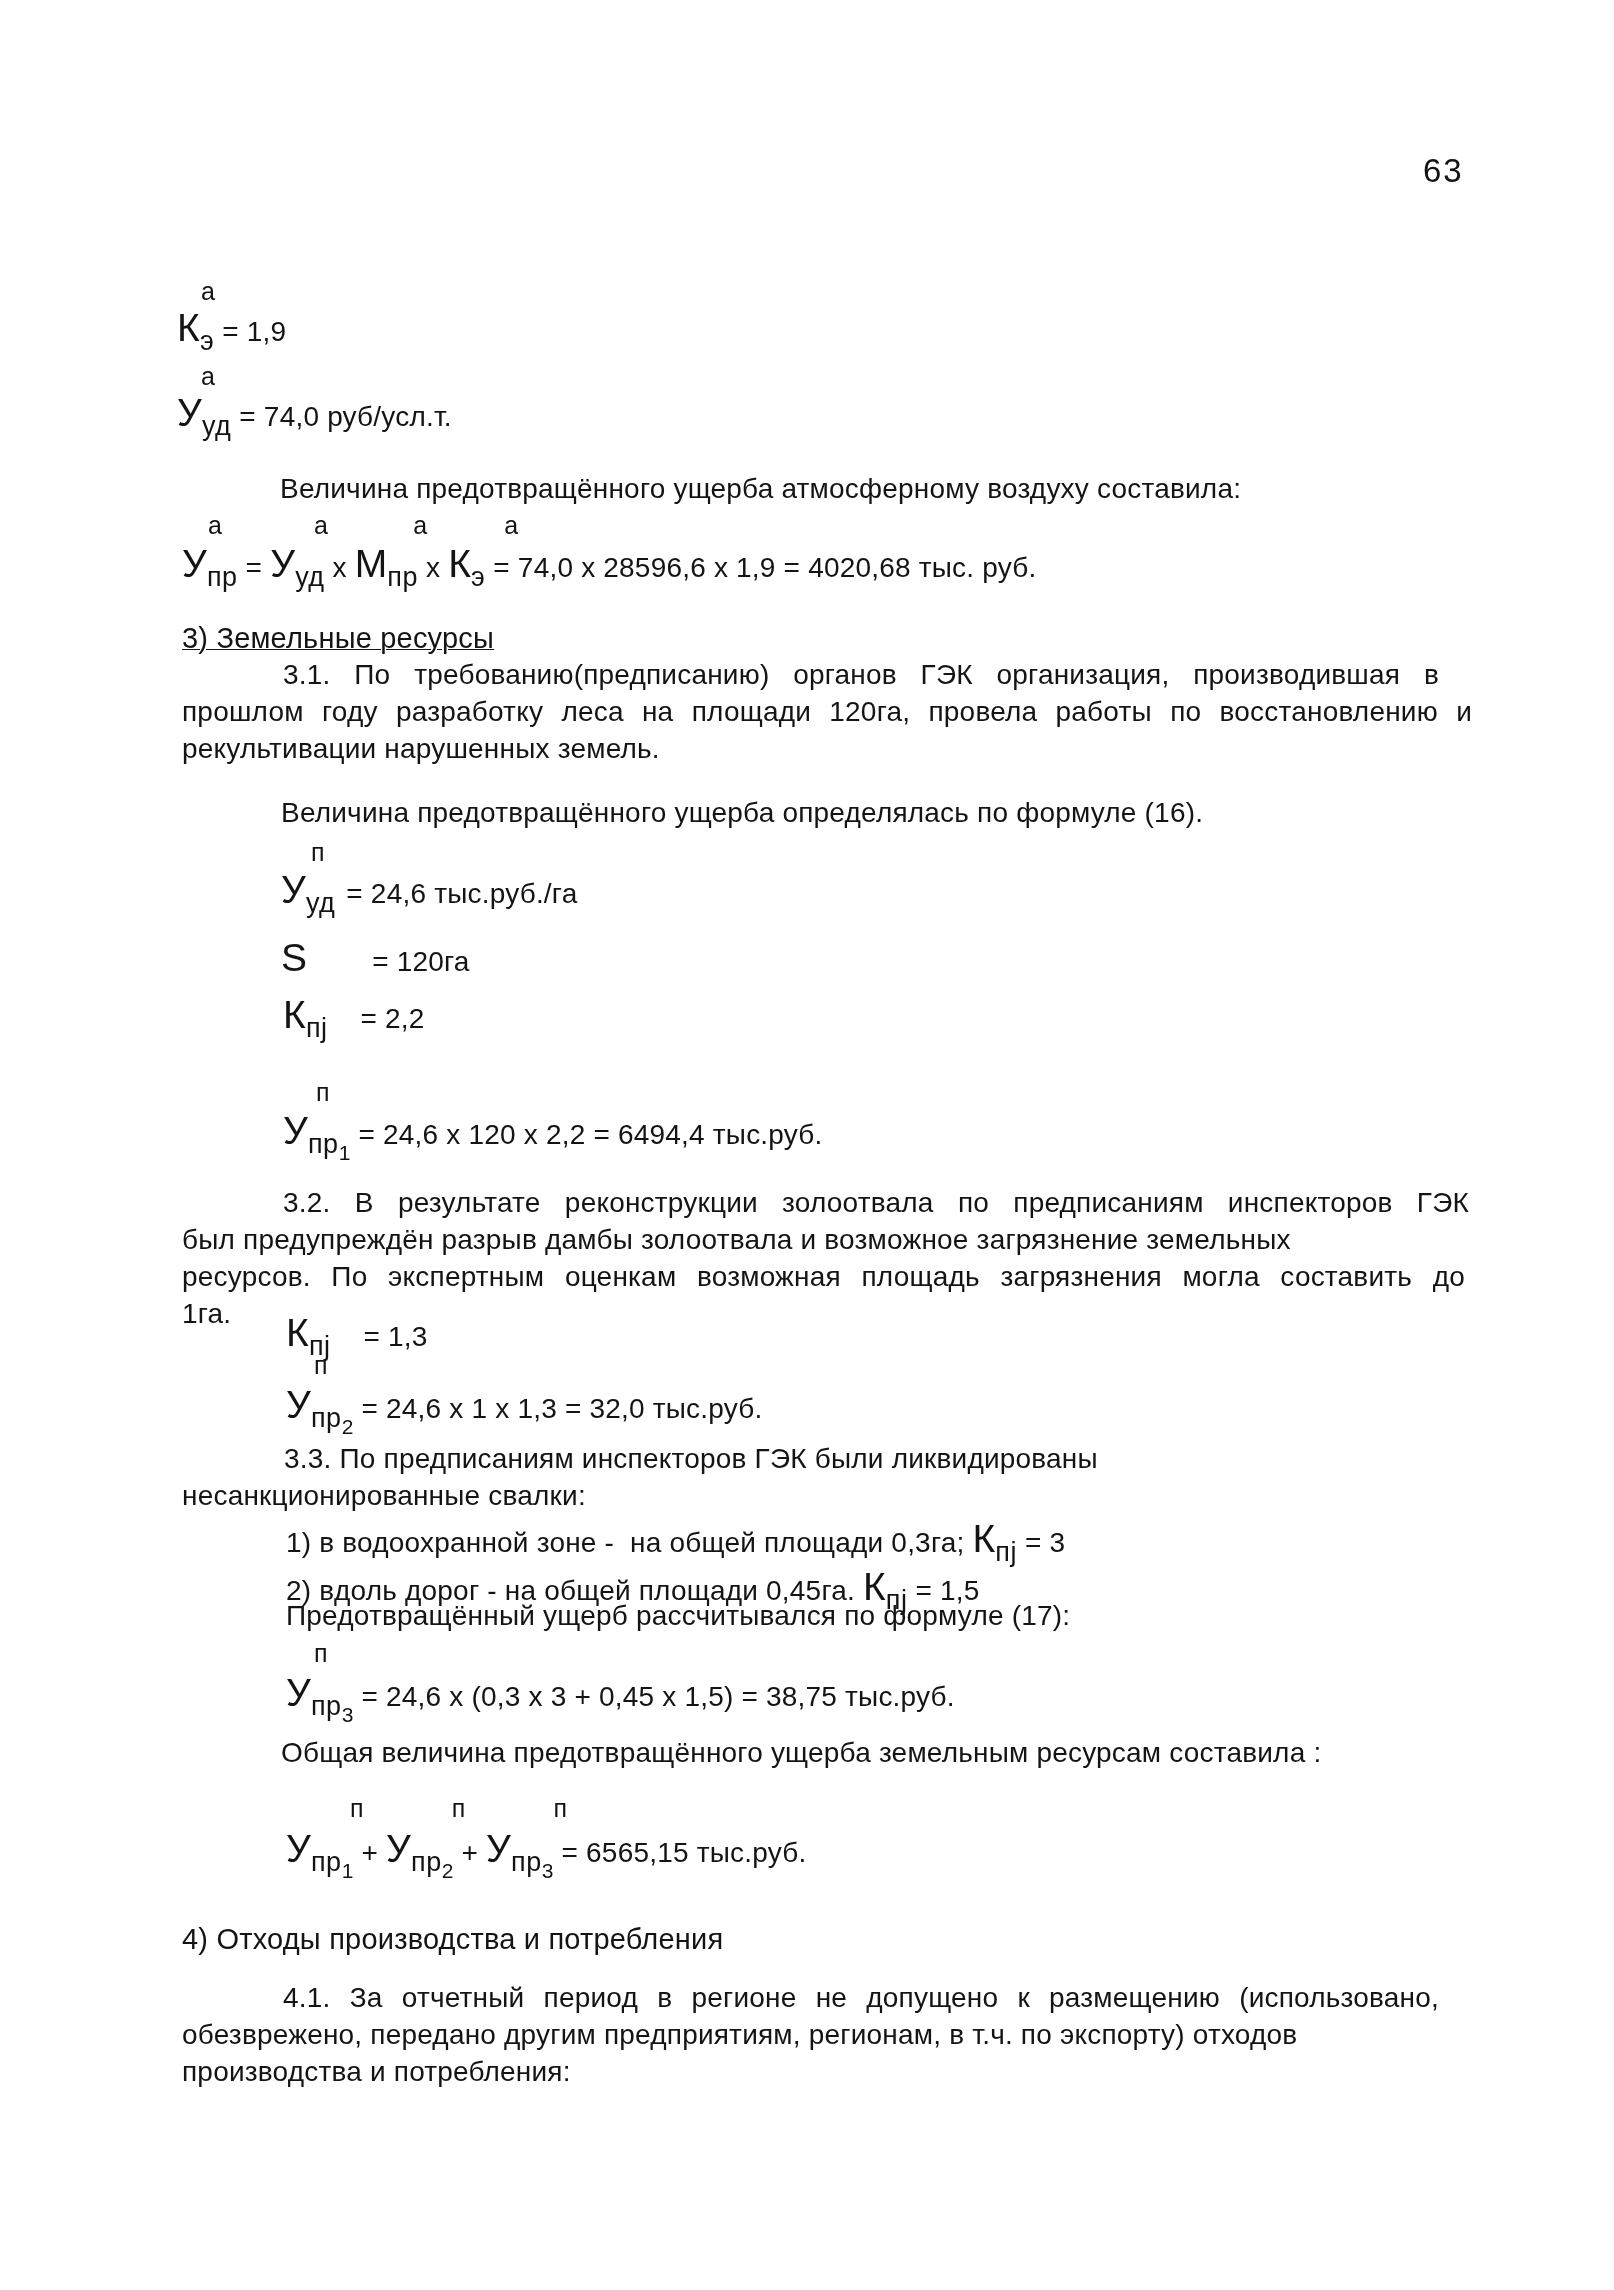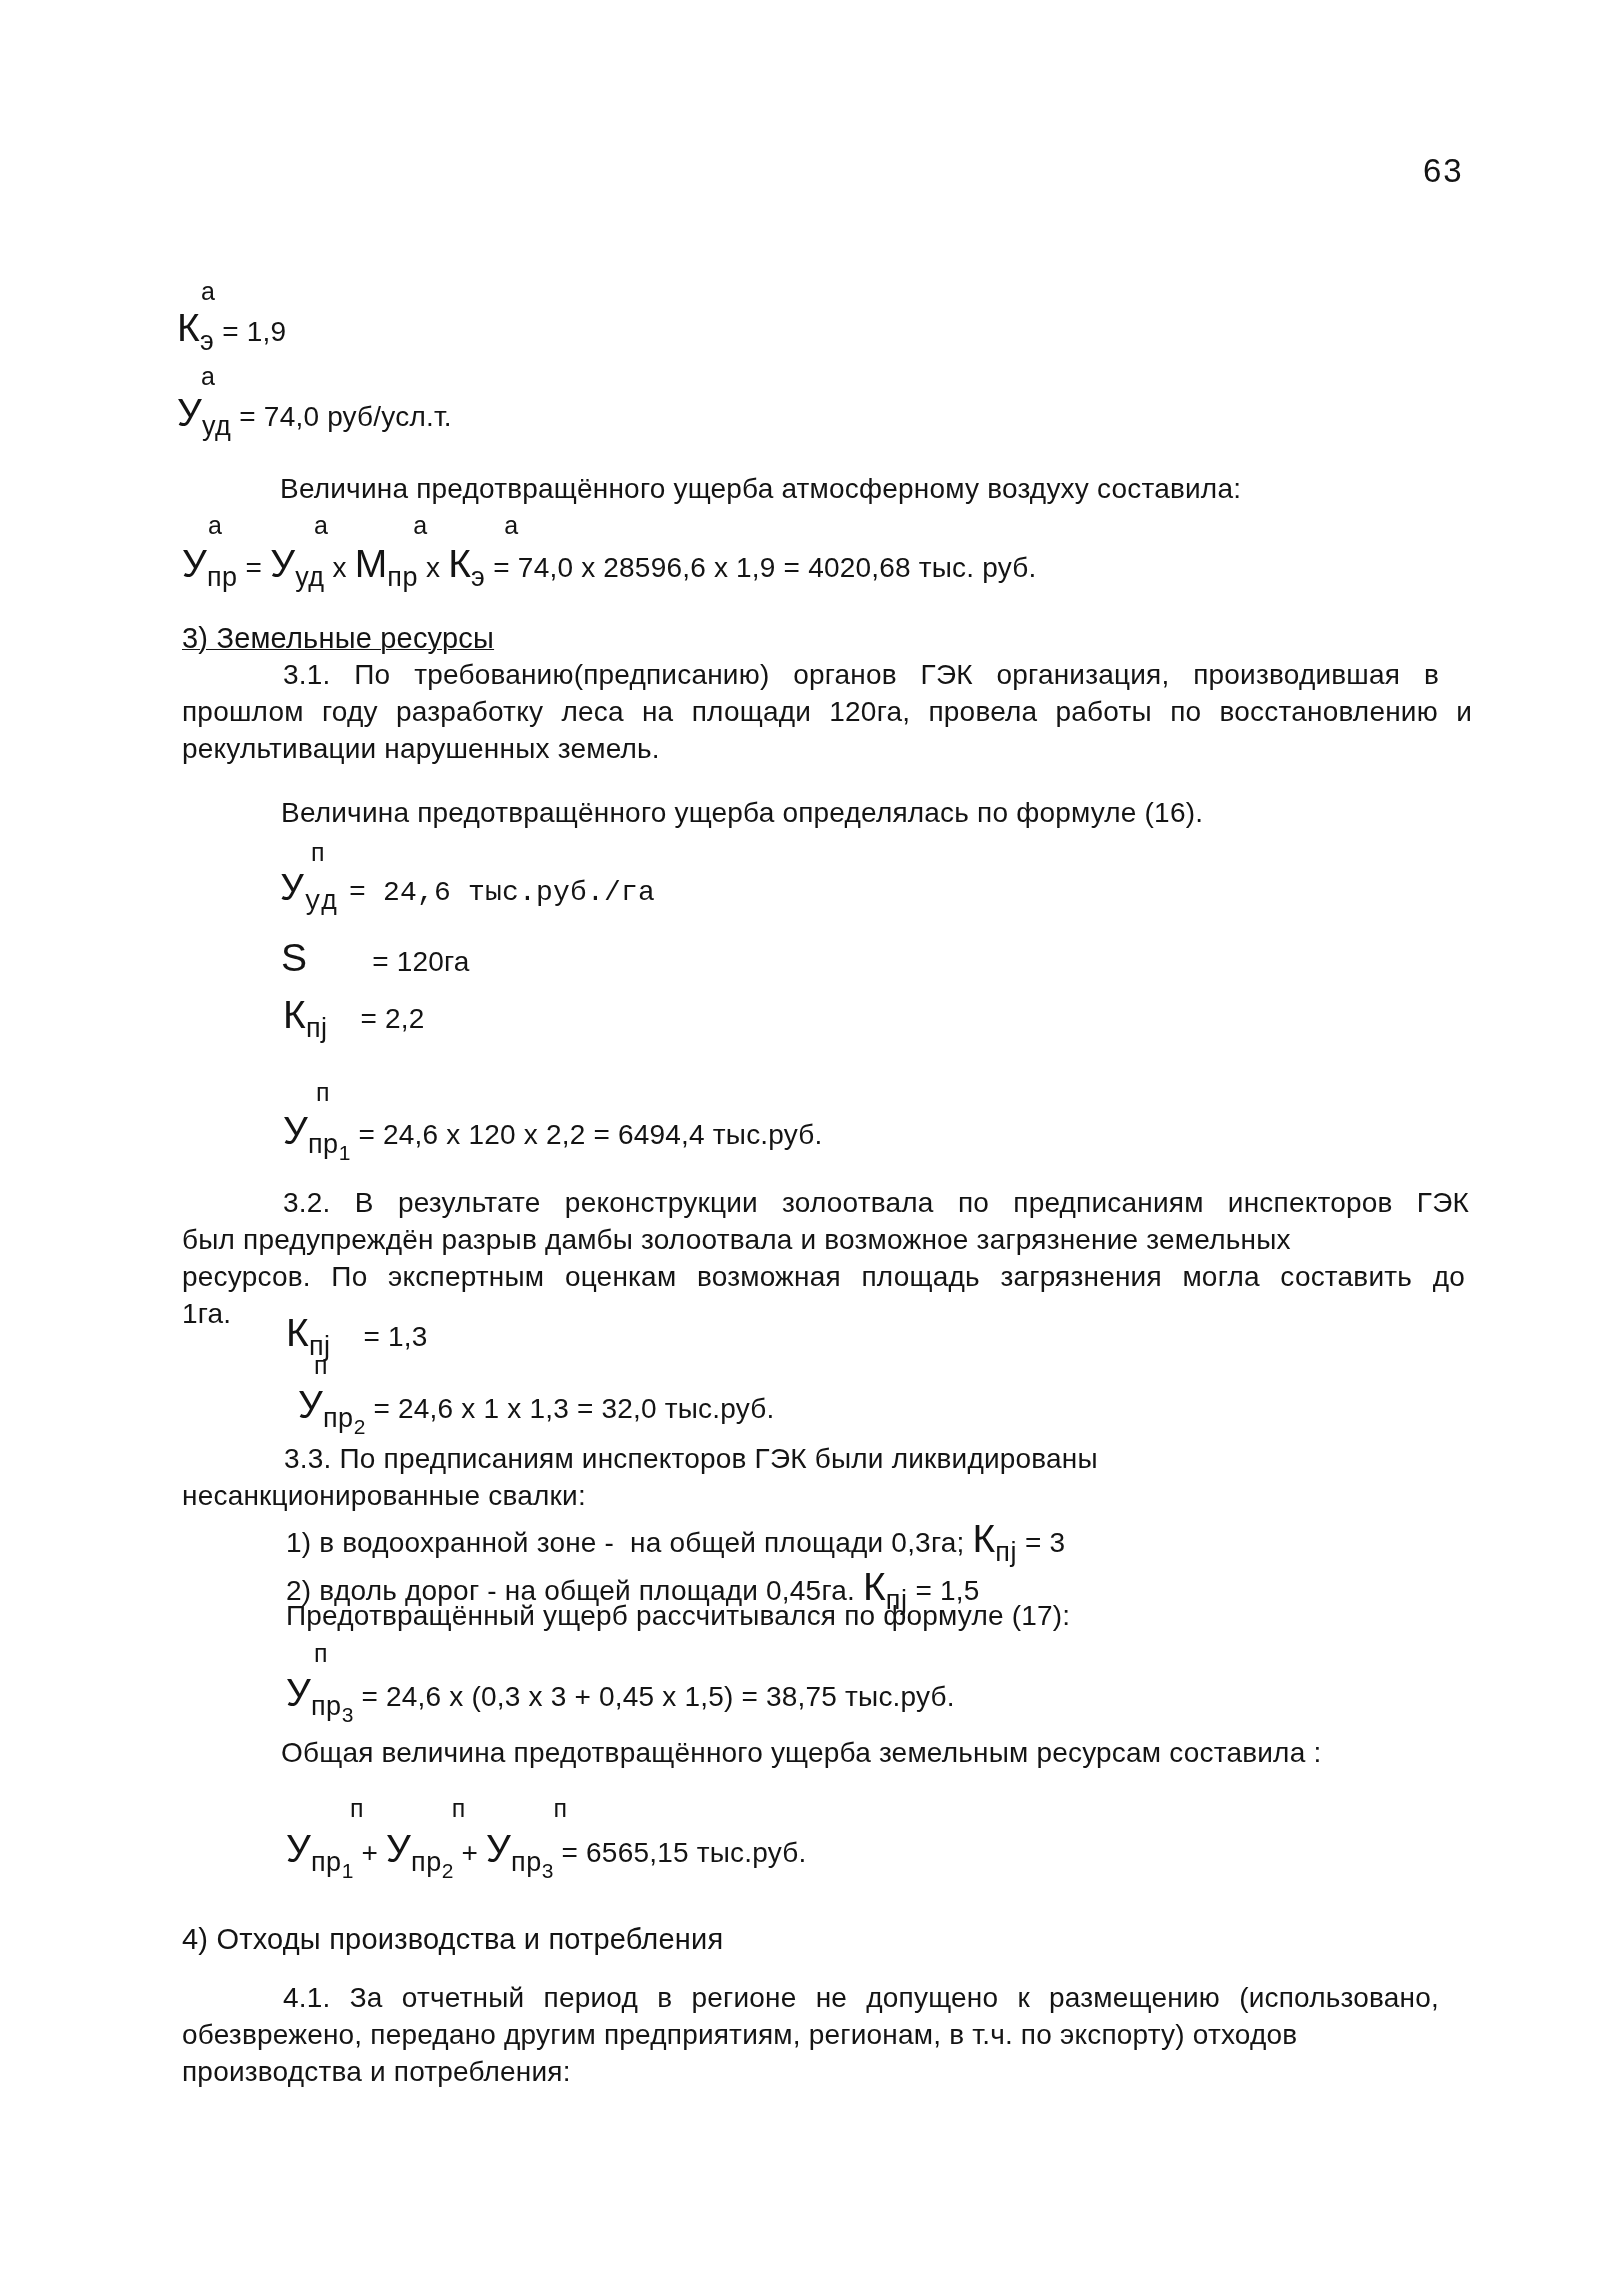--- a/index.html
+++ b/index.html
@@ -51,32 +51,32 @@
       <div class="line formula" style="left: 177px; top: 391px;"><span class="seg-big">У</span><span class="seg-sub">уд</span><span class="seg-n"> = 74,0 руб/усл.т.</span></div>
       <div class="line" style="left: 280px; top: 473px;"><span class="seg-n">Величина предотвращённого ущерба атмосферному воздуху составила:</span></div>
       <div class="line sup" style="left: 208px; top: 511px;"><span class="seg-n">а</span><span class="gap" style="width: 92px;"></span><span class="seg-n">а</span><span class="gap" style="width: 85px;"></span><span class="seg-n">а</span><span class="gap" style="width: 77px;"></span><span class="seg-n">а</span></div>
       <div class="line formula" style="left: 182px; top: 542px;"><span class="seg-big">У</span><span class="seg-sub">пр</span><span class="seg-n"> = </span><span class="seg-big">У</span><span class="seg-sub">уд</span><span class="seg-n"> х </span><span class="seg-big">М</span><span class="seg-sub">пр</span><span class="seg-n"> х </span><span class="seg-big">К</span><span class="seg-sub">э</span><span class="seg-n"> = 74,0 х 28596,6 х 1,9 = 4020,68 тыс. руб.</span></div>
       <div class="line head" style="left: 182px; top: 622px; text-decoration: underline;"><span class="seg-n">3) Земельные ресурсы</span></div>
       <div class="line just" style="left: 283px; top: 659px; width: 1156px;"><span class="seg-n">3.1. По требованию(предписанию) органов ГЭК организация, производившая в</span></div>
       <div class="line just" style="left: 182px; top: 696px; width: 1290px;"><span class="seg-n">прошлом году разработку леса на площади 120га, провела работы по восстановлению и</span></div>
       <div class="line" style="left: 182px; top: 733px;"><span class="seg-n">рекультивации нарушенных земель.</span></div>
       <div class="line" style="left: 281px; top: 797px;"><span class="seg-n">Величина предотвращённого ущерба определялась по формуле (16).</span></div>
       <div class="line sup" style="left: 311px; top: 838px;"><span class="seg-n">п</span></div>
-      <div class="line formula" style="left: 281px; top: 868px; font-family: Liberation Mono, monospace;"><span class="seg-big">У</span><span class="seg-sub">уд</span><span class="gap" style="width: 11px;"></span><span class="seg-n">= 24,6 тыс.руб./га</span></div>
+      <div class="line formula" style="left: 281px; top: 868px;"><span class="seg-big">У</span><span class="seg-sub">уд</span><span class="gap" style="width: 11px;"></span><span class="seg-n">= 24,6 тыс.руб./га</span></div>
       <div class="line formula" style="left: 281px; top: 936px;"><span class="seg-big">S</span><span class="gap" style="width: 65px;"></span><span class="seg-n">= 120га</span></div>
       <div class="line formula" style="left: 283px; top: 993px;"><span class="seg-big">К</span><span class="seg-sub">пj</span><span class="gap" style="width: 33px;"></span><span class="seg-n">= 2,2</span></div>
       <div class="line sup" style="left: 316px; top: 1078px;"><span class="seg-n">п</span></div>
       <div class="line formula" style="left: 283px; top: 1109px;"><span class="seg-big">У</span><span class="seg-sub">пр</span><span class="seg-s2">1</span><span class="seg-n"> = 24,6 х 120 х 2,2 = 6494,4 тыс.руб.</span></div>
       <div class="line just" style="left: 283px; top: 1187px; width: 1186px;"><span class="seg-n">3.2. В результате реконструкции золоотвала по предписаниям инспекторов ГЭК</span></div>
       <div class="line" style="left: 182px; top: 1224px;"><span class="seg-n">был предупреждён разрыв дамбы золоотвала и возможное загрязнение земельных</span></div>
       <div class="line just" style="left: 182px; top: 1261px; width: 1283px;"><span class="seg-n">ресурсов. По экспертным оценкам возможная площадь загрязнения могла составить до</span></div>
       <div class="line" style="left: 182px; top: 1298px;"><span class="seg-n">1га.</span></div>
       <div class="line formula" style="left: 286px; top: 1311px;"><span class="seg-big">К</span><span class="seg-sub">пj</span><span class="gap" style="width: 33px;"></span><span class="seg-n">= 1,3</span></div>
       <div class="line sup" style="left: 314px; top: 1351px;"><span class="seg-n">п</span></div>
-      <div class="line formula" style="left: 286px; top: 1383px; margin-left: 12px;"><span class="seg-big">У</span><span class="seg-sub">пр</span><span class="seg-s2">2</span><span class="seg-n"> = 24,6 х 1 х 1,3 = 32,0 тыс.руб.</span></div>
+      <div class="line formula" style="left: 286px; top: 1383px;"><span class="seg-big">У</span><span class="seg-sub">пр</span><span class="seg-s2">2</span><span class="seg-n"> = 24,6 х 1 х 1,3 = 32,0 тыс.руб.</span></div>
       <div class="line" style="left: 284px; top: 1443px;"><span class="seg-n">3.3. По предписаниям инспекторов ГЭК были ликвидированы</span></div>
       <div class="line" style="left: 182px; top: 1480px;"><span class="seg-n">несанкционированные свалки:</span></div>
       <div class="line formula" style="left: 286px; top: 1517px;"><span class="seg-n">1) в водоохранной зоне -  на общей площади 0,3га; </span><span class="seg-big">К</span><span class="seg-sub">пj</span><span class="seg-n"> = 3</span></div>
       <div class="line formula" style="left: 286px; top: 1565px;"><span class="seg-n">2) вдоль дорог - на общей площади 0,45га. </span><span class="seg-big">К</span><span class="seg-sub">пj</span><span class="seg-n"> = 1,5</span></div>
       <div class="line" style="left: 286px; top: 1600px;"><span class="seg-n">Предотвращённый ущерб рассчитывался по формуле (17):</span></div>
       <div class="line sup" style="left: 314px; top: 1639px;"><span class="seg-n">п</span></div>
       <div class="line formula" style="left: 286px; top: 1671px;"><span class="seg-big">У</span><span class="seg-sub">пр</span><span class="seg-s2">3</span><span class="seg-n"> = 24,6 х (0,3 х 3 + 0,45 х 1,5) = 38,75 тыс.руб.</span></div>
       <div class="line" style="left: 281px; top: 1737px;"><span class="seg-n">Общая величина предотвращённого ущерба земельным ресурсам составила :</span></div>
       <div class="line sup" style="left: 314px; top: 1794px; margin-left: 36px;"><span class="seg-n">п</span><span class="gap" style="width: 88px;"></span><span class="seg-n">п</span><span class="gap" style="width: 88px;"></span><span class="seg-n">п</span></div>
       <div class="line formula" style="left: 286px; top: 1827px;"><span class="seg-big">У</span><span class="seg-sub">пр</span><span class="seg-s2">1</span><span class="seg-n"> + </span><span class="seg-big">У</span><span class="seg-sub">пр</span><span class="seg-s2">2</span><span class="seg-n"> + </span><span class="seg-big">У</span><span class="seg-sub">пр</span><span class="seg-s2">3</span><span class="seg-n"> = 6565,15 тыс.руб.</span></div>

